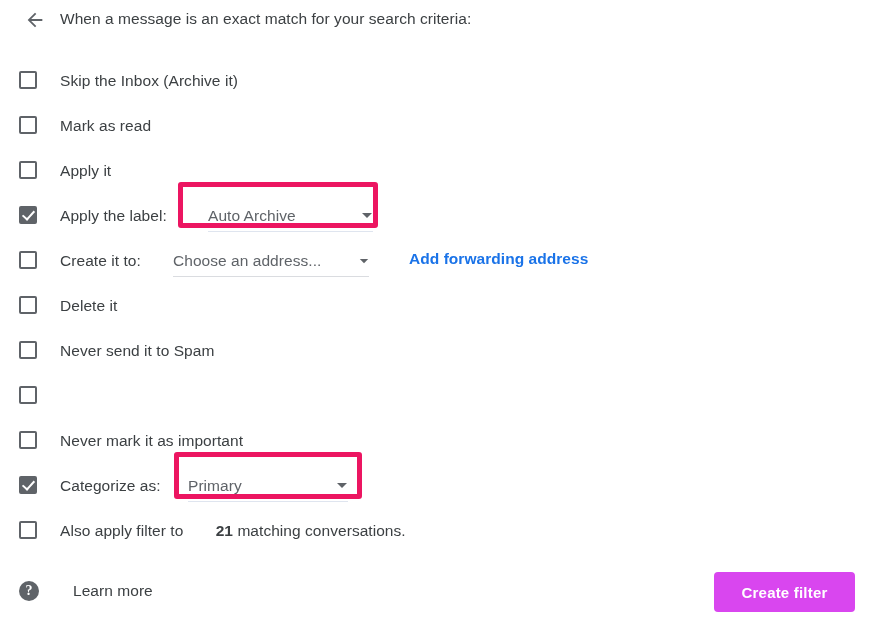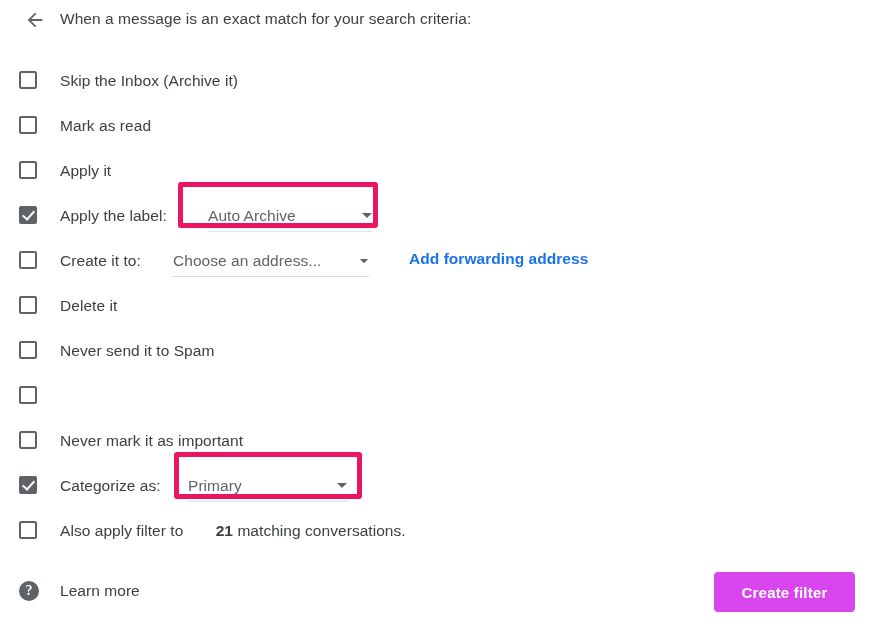--- a/index.html
+++ b/index.html
@@ -206,21 +206,21 @@
     color: #ffffff;
     font-size: 14px;
     font-weight: 700;
     display: flex;
     align-items: center;
     justify-content: center;
     line-height: 1;
     font-family: "Liberation Serif", serif;
   }
   .learn-more-text {
-    margin-left: 21px;
+    margin-left: 34px;
     font-size: 15.5px;
     color: #3c4043;
     white-space: nowrap;
     letter-spacing: 0.05px;
   }
 
   .create-filter-btn {
     position: absolute;
     left: 714px;
     top: 6px;

